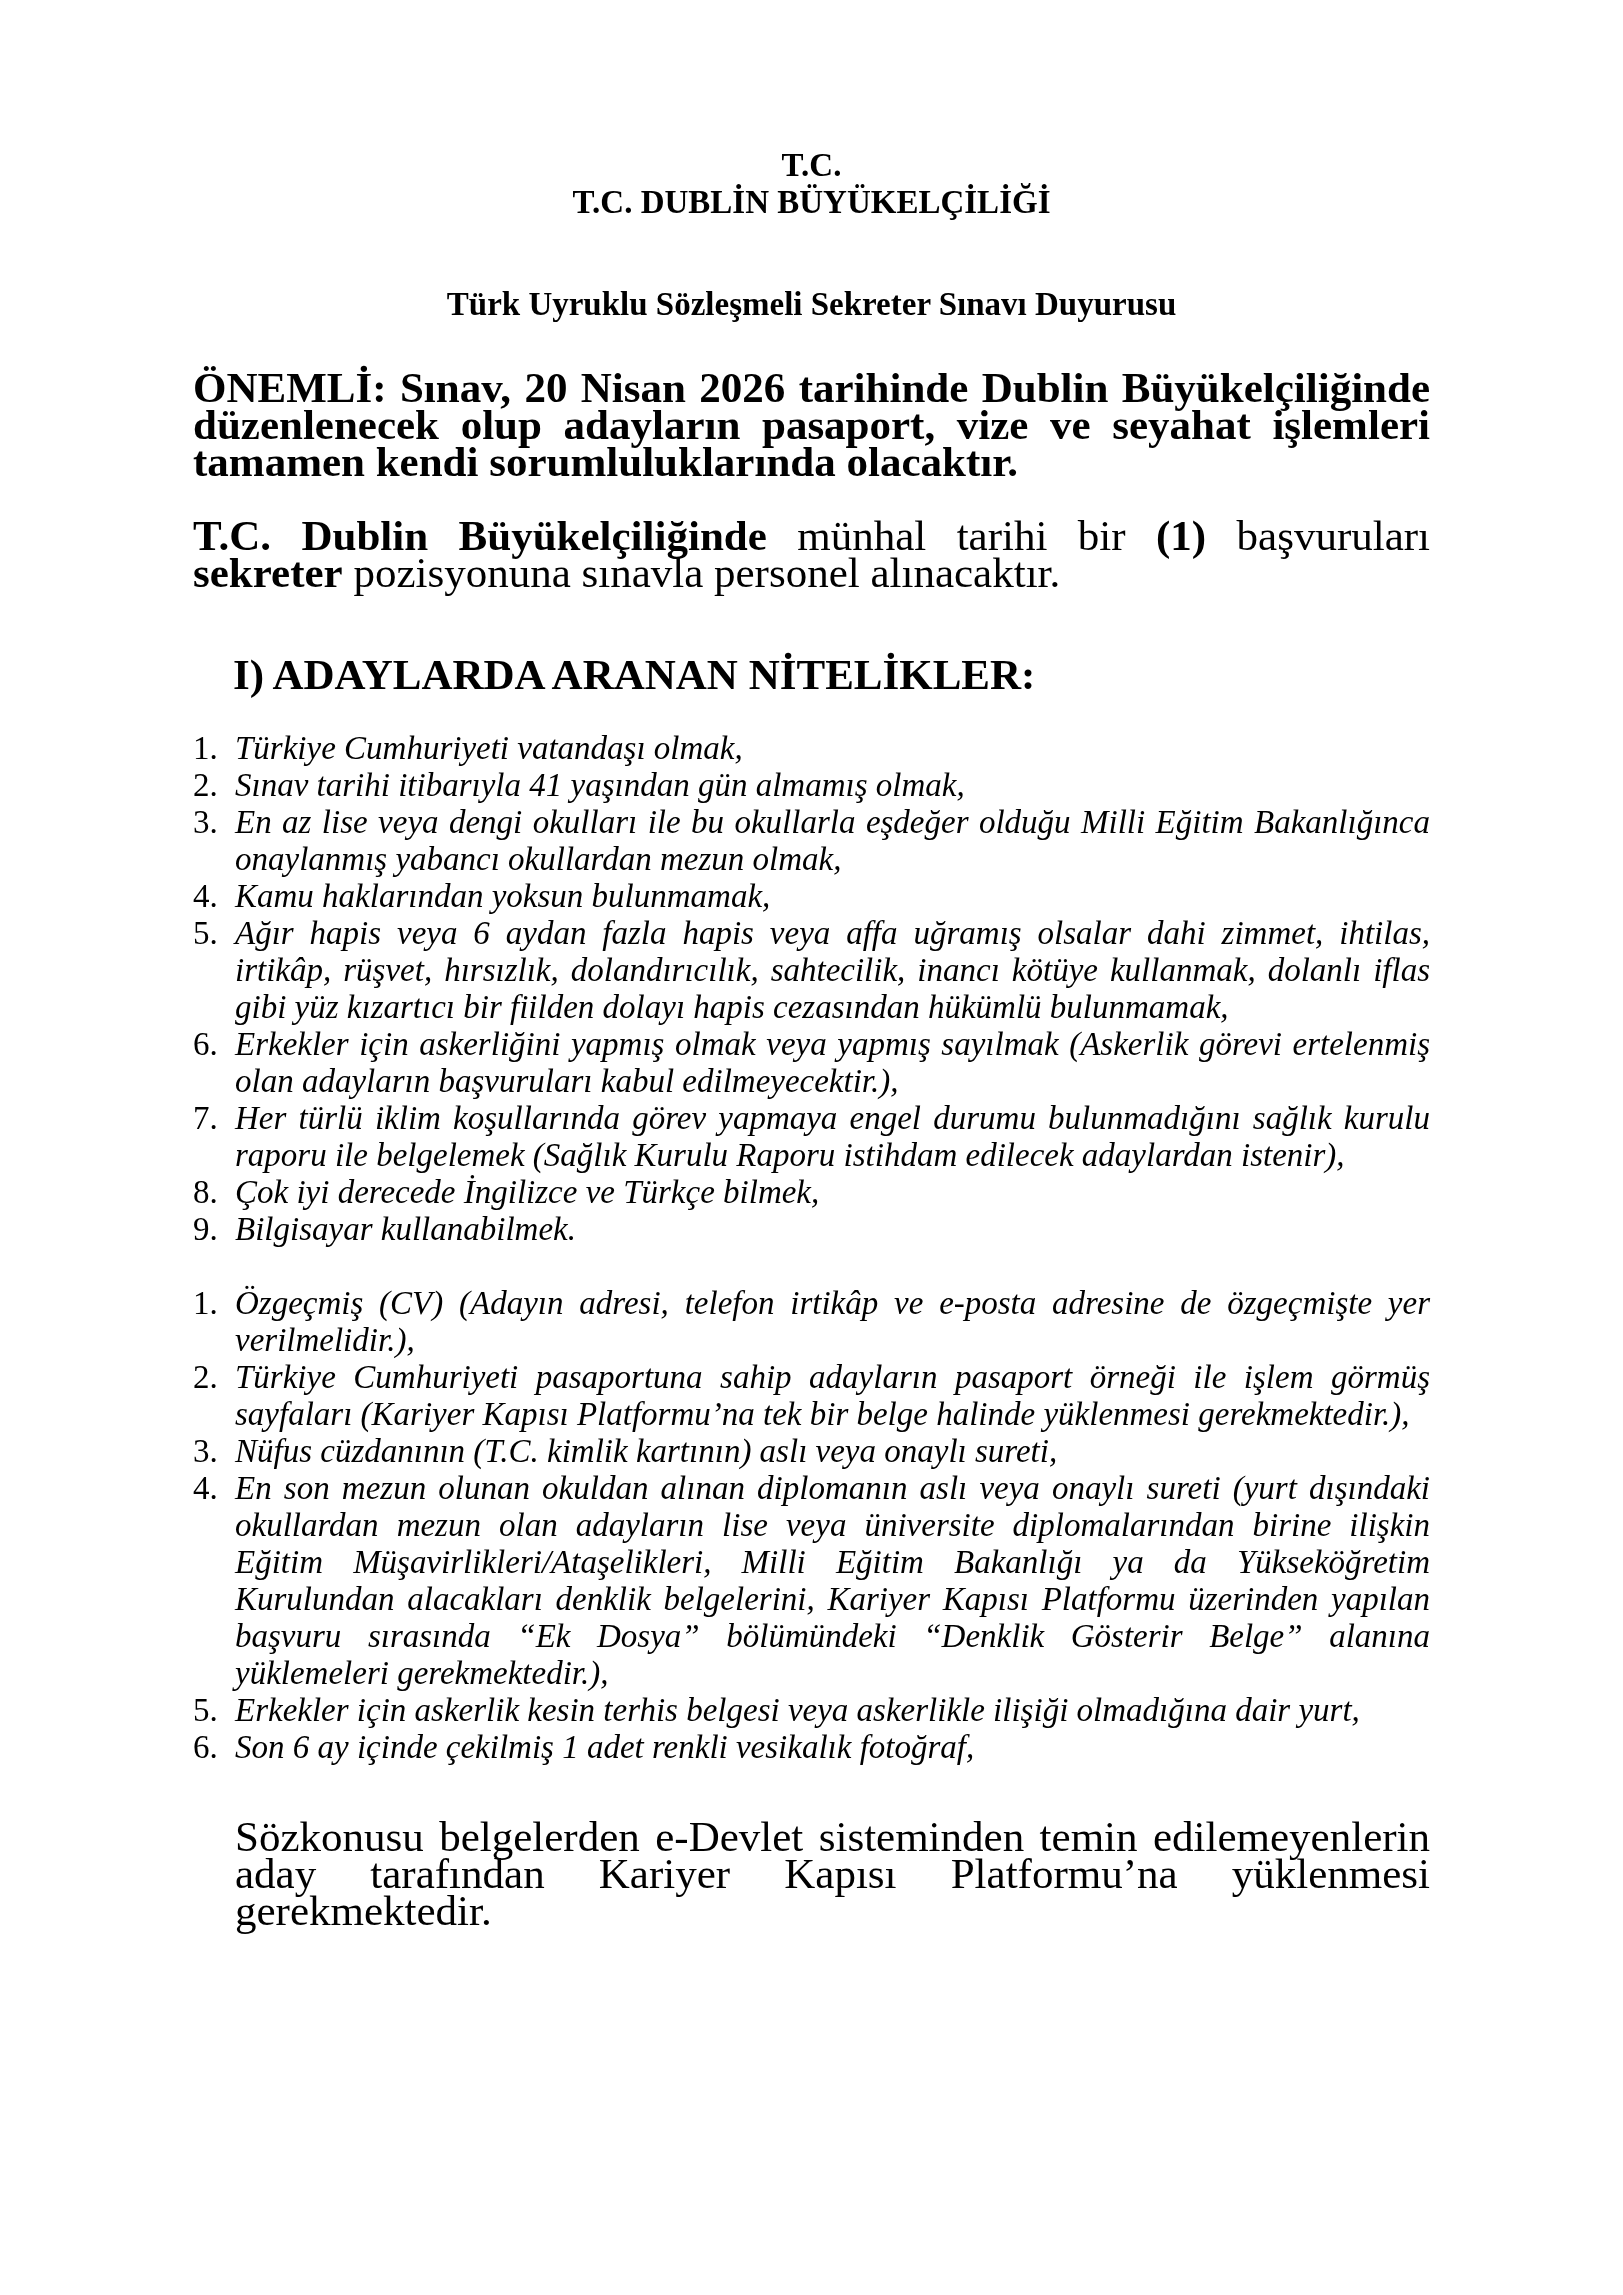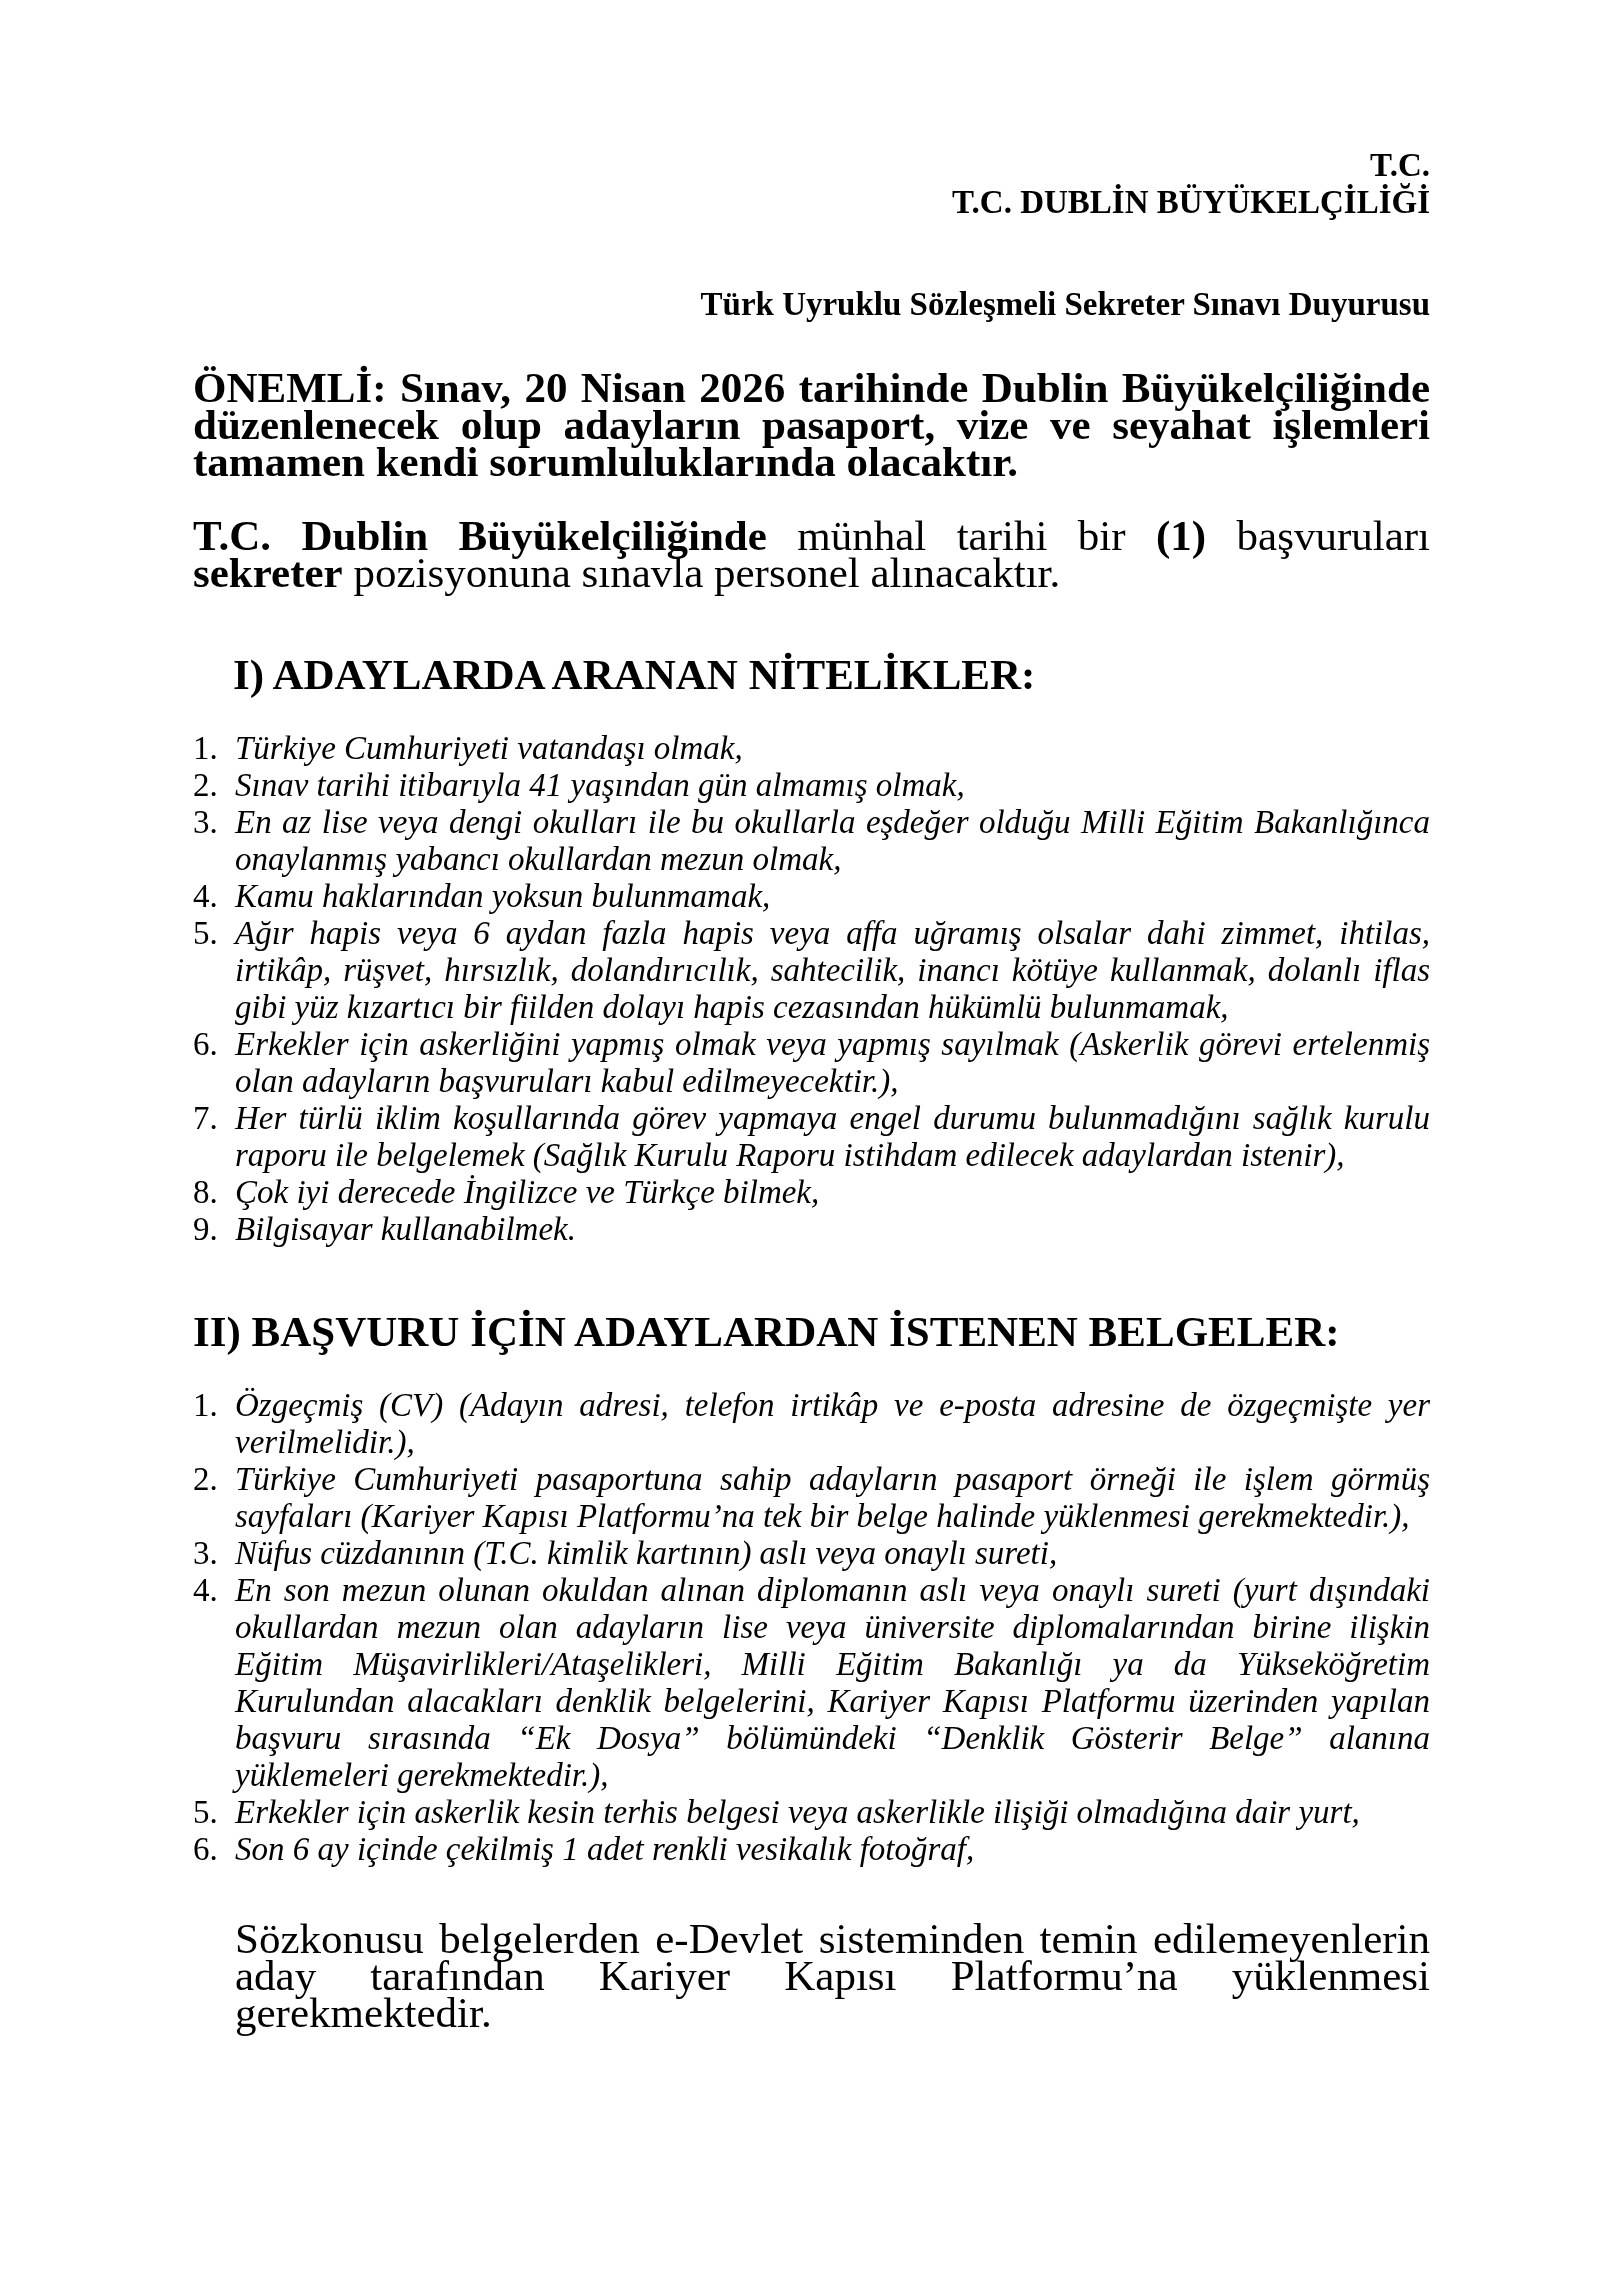--- a/index.html
+++ b/index.html
@@ -8,21 +8,21 @@
     width: 1623px;
     height: 2295px;
     background: #ffffff;
     box-sizing: border-box;
     padding: 147px 193px 0 193px;
     font-family: "Liberation Serif", "DejaVu Serif", serif;
     font-size: 33px;
     line-height: 37px;
     color: #000000;
   }
-  .center { text-align: right; }
+  .center { text-align: center; }
   .bold { font-weight: bold; }
   p, h2 { margin: 0; padding: 0; font-size: 43px; line-height: 37px; }
   h2 { font-weight: bold; }
   .subject { margin-top: 65px; }
   .important { margin-top: 46px; text-align: justify; font-weight: bold; }
   .intro { margin-top: 37px; text-align: justify; }
   .section-heading-1 { margin-top: 65px; margin-left: 40px; }
   .section-heading-2 { margin-top: 65px; }
   .list { margin-top: 37px; }
   .li { display: flex; align-items: flex-start; }
@@ -78,21 +78,20 @@
     <div class="li">
         <span class="num">8.</span>
         <span class="txt">Çok iyi derecede İngilizce ve Türkçe bilmek,</span>
       </div>
     <div class="li">
         <span class="num">9.</span>
         <span class="txt">Bilgisayar kullanabilmek.</span>
       </div>
   </div>
 
-  <h2 class="section-heading-2">II) BAŞVURU İÇİN ADAYLARDAN İSTENEN BELGELER:</h2>
 
   <div class="list">
     <div class="li">
         <span class="num">1.</span>
         <span class="txt">Özgeçmiş (CV) (Adayın adresi, telefon irtikâp ve e-posta adresine de özgeçmişte yer verilmelidir.),</span>
       </div>
     <div class="li">
         <span class="num">2.</span>
         <span class="txt">Türkiye Cumhuriyeti pasaportuna sahip adayların pasaport örneği ile işlem görmüş sayfaları (Kariyer Kapısı Platformu’na  tek bir belge halinde yüklenmesi gerekmektedir.),</span>
       </div>

